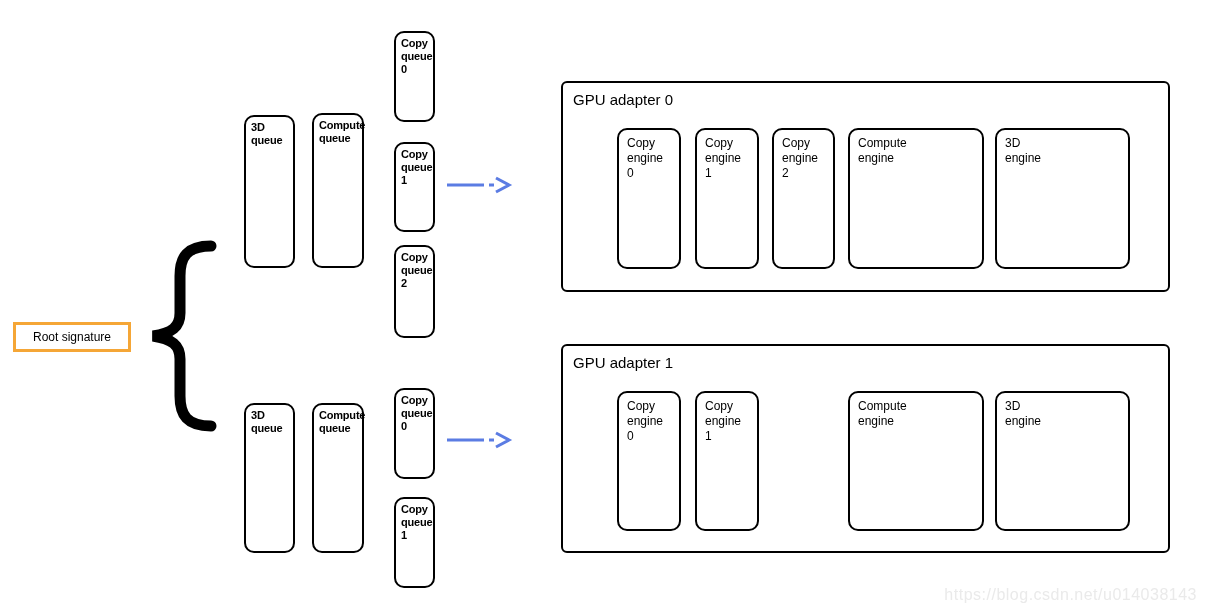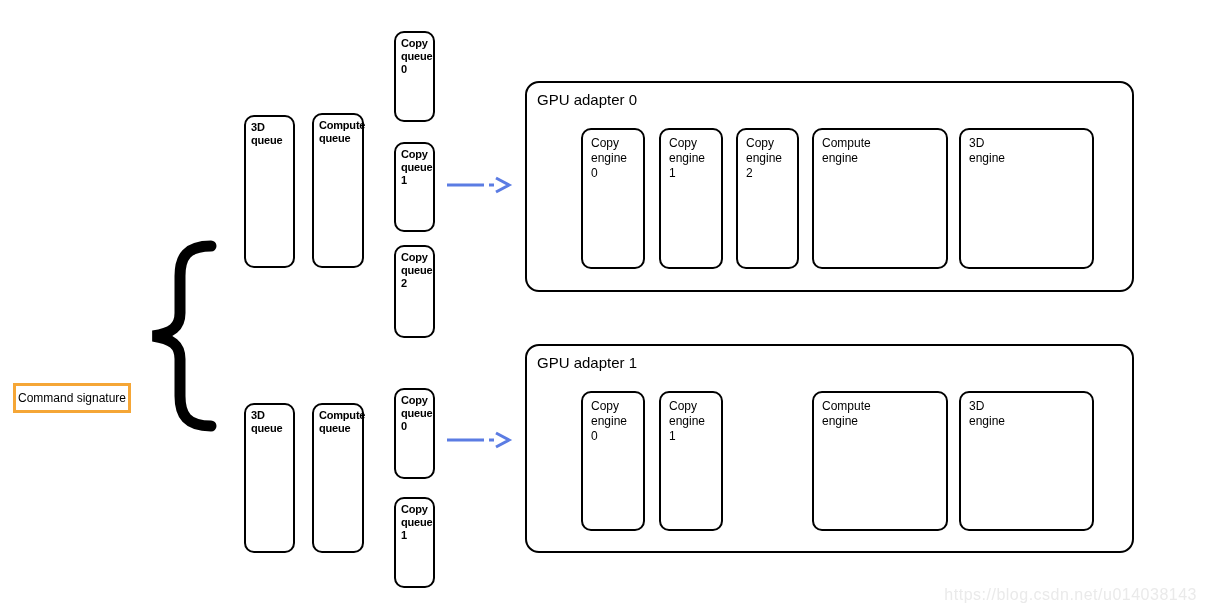--- a/index.html
+++ b/index.html
@@ -19,44 +19,44 @@
     position:absolute;box-sizing:border-box;background:#fff;
     border:2px solid #000;border-radius:10px;
   }
   .qlabel{
     font-size:11px;font-weight:600;line-height:1.2;
     padding:4px 0 0 5px;letter-spacing:-0.2px;
   }
   .qlabel div{white-space:nowrap;}
   
   .adapter{
-    position:absolute;left:525px;width:609px;box-sizing:border-box;background:#fff;
-    border:2.5px solid #000;border-radius:14px;
+    position:absolute;left:561px;width:609px;box-sizing:border-box;background:#fff;
+    border:2.5px solid #000;border-radius:6px;
   }
   .atitle{position:absolute;left:10px;top:8px;font-size:15px;font-weight:400;}
   .ebox{
     position:absolute;box-sizing:border-box;background:#fff;
     border:2px solid #000;border-radius:10px;
   }
   .elabel{font-size:12px;font-weight:400;line-height:1.25;padding:6px 0 0 8px;}
   .elabel div{white-space:nowrap;}
   .brace{position:absolute;left:143px;top:237px;}
   .arrow{position:absolute;left:444px;}
   .watermark{
     position:absolute;right:10px;top:586px;font-size:16px;color:#EAEAEA;
     letter-spacing:0.5px;
   }
 </style>
 </head>
 <body>
 
 <div class="canvas">
 
-  <div class="obox" style="top:383px">
-    <span>Command signature</span>
+  <div class="obox" style="top:322px">
+    <span>Root signature</span>
   </div>
 
   <svg class="brace" width="74" height="198" viewBox="0 0 74 198">
     <path d="M 68 9 C 44 9 37 20 37 39 L 37 76 C 37 90 29 96 10 99 C 29 102 37 108 37 122 L 37 159 C 37 178 44 189 68 189" fill="none" stroke="#000" stroke-width="11" stroke-linecap="round"></path>
   </svg>
 
   <div class="qbox" style="left:244px;top:115px;width:51px;height:153px">
     <div class="qlabel">
         <div>3D</div>
         <div>queue</div>

